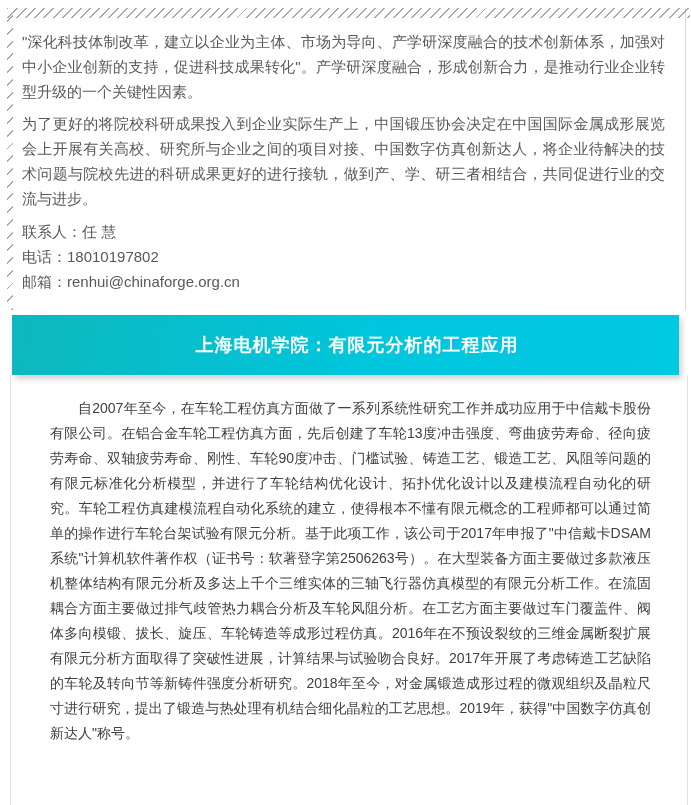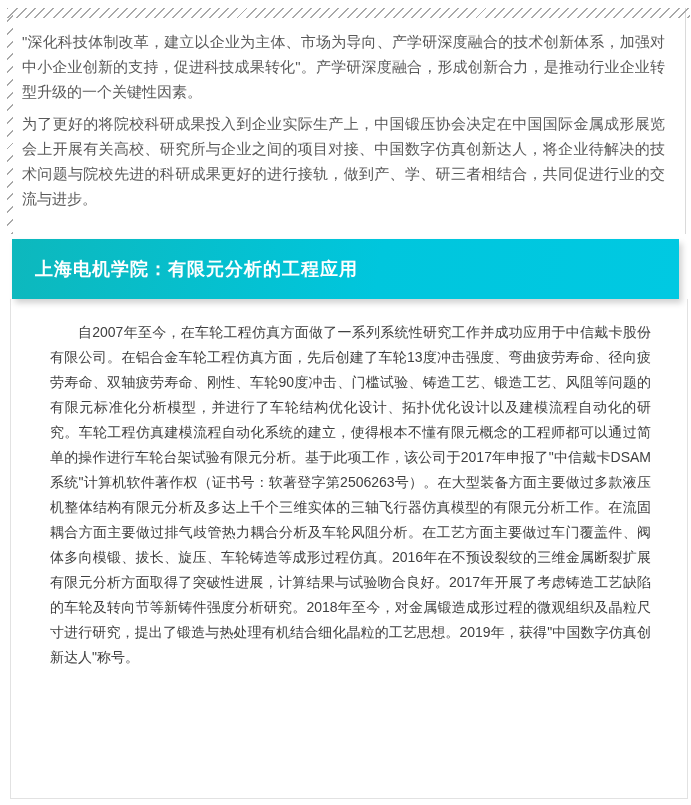--- a/index.html
+++ b/index.html
@@ -51,20 +51,21 @@
   .contact p { margin: 0; text-align: left; }
 
   
   .banner {
     position: relative;
     z-index: 2;
     margin: 5px 12px 0 12px;            
     height: 60px;
     background: linear-gradient(100deg, #0db8bd 0%, #00c6dd 55%, #00c9e2 100%);
     box-shadow: 3px 4px 6px rgba(0,0,0,0.18);
+    text-align: center;
   }
   .banner h2 {
     margin: 0;
     padding-left: 23px;
     line-height: 60px;
     font-size: 18px;
     font-weight: bold;
     letter-spacing: 1px;
     color: #ffffff;
   }
@@ -89,20 +90,25 @@
   }
 </style>
 </head>
 <body>
 
 <section class="quote-box">
   <span class="hatch-top"></span>
   <span class="hatch-left"></span>
   <p>"深化科技体制改革，建立以企业为主体、市场为导向、产学研深度融合的技术创新体系，加强对中小企业创新的支持，促进科技成果转化"。产学研深度融合，形成创新合力，是推动行业企业转型升级的一个关键性因素。</p>
   <p>为了更好的将院校科研成果投入到企业实际生产上，中国锻压协会决定在中国国际金属成形展览会上开展有关高校、研究所与企业之间的项目对接、中国数字仿真创新达人，将企业待解决的技术问题与院校先进的科研成果更好的进行接轨，做到产、学、研三者相结合，共同促进行业的交流与进步。</p>
+  <div class="contact">
+    <p>联系人：任 慧</p>
+    <p>电话：18010197802</p>
+    <p>邮箱：renhui@chinaforge.org.cn</p>
+  </div>
 </section>
 
 <section>
   <div class="banner">
     <h2>上海电机学院：有限元分析的工程应用</h2>
   </div>
   <div class="article-card">
     <p>自2007年至今，在车轮工程仿真方面做了一系列系统性研究工作并成功应用于中信戴卡股份有限公司。在铝合金车轮工程仿真方面，先后创建了车轮13度冲击强度、弯曲疲劳寿命、径向疲劳寿命、双轴疲劳寿命、刚性、车轮90度冲击、门槛试验、铸造工艺、锻造工艺、风阻等问题的有限元标准化分析模型，并进行了车轮结构优化设计、拓扑优化设计以及建模流程自动化的研究。车轮工程仿真建模流程自动化系统的建立，使得根本不懂有限元概念的工程师都可以通过简单的操作进行车轮台架试验有限元分析。基于此项工作，该公司于2017年申报了"中信戴卡DSAM系统"计算机软件著作权（证书号：软著登字第2506263号）。在大型装备方面主要做过多款液压机整体结构有限元分析及多达上千个三维实体的三轴飞行器仿真模型的有限元分析工作。在流固耦合方面主要做过排气歧管热力耦合分析及车轮风阻分析。在工艺方面主要做过车门覆盖件、阀体多向模锻、拔长、旋压、车轮铸造等成形过程仿真。2016年在不预设裂纹的三维金属断裂扩展有限元分析方面取得了突破性进展，计算结果与试验吻合良好。2017年开展了考虑铸造工艺缺陷的车轮及转向节等新铸件强度分析研究。2018年至今，对金属锻造成形过程的微观组织及晶粒尺寸进行研究，提出了锻造与热处理有机结合细化晶粒的工艺思想。2019年，获得"中国数字仿真创新达人"称号。</p>
   </div>
 </section>

